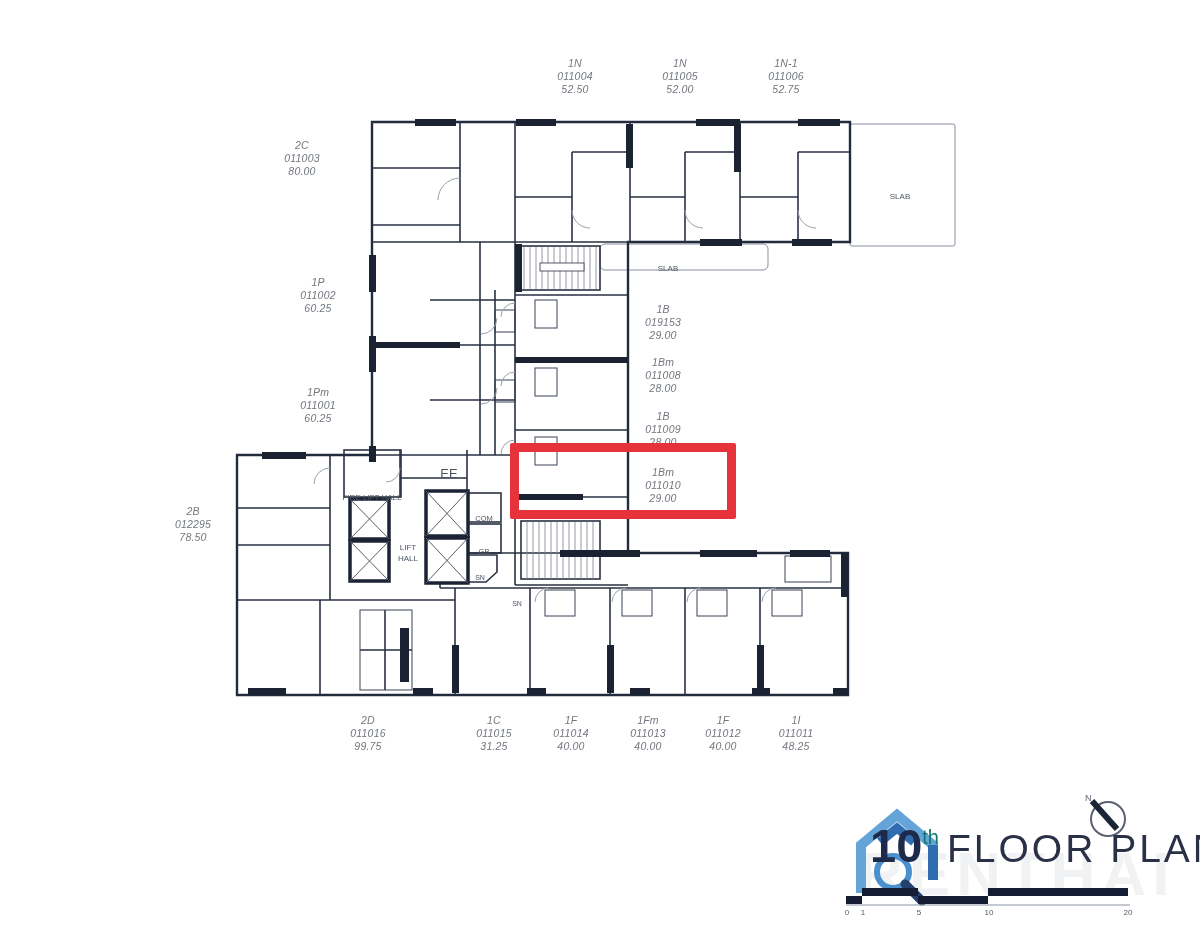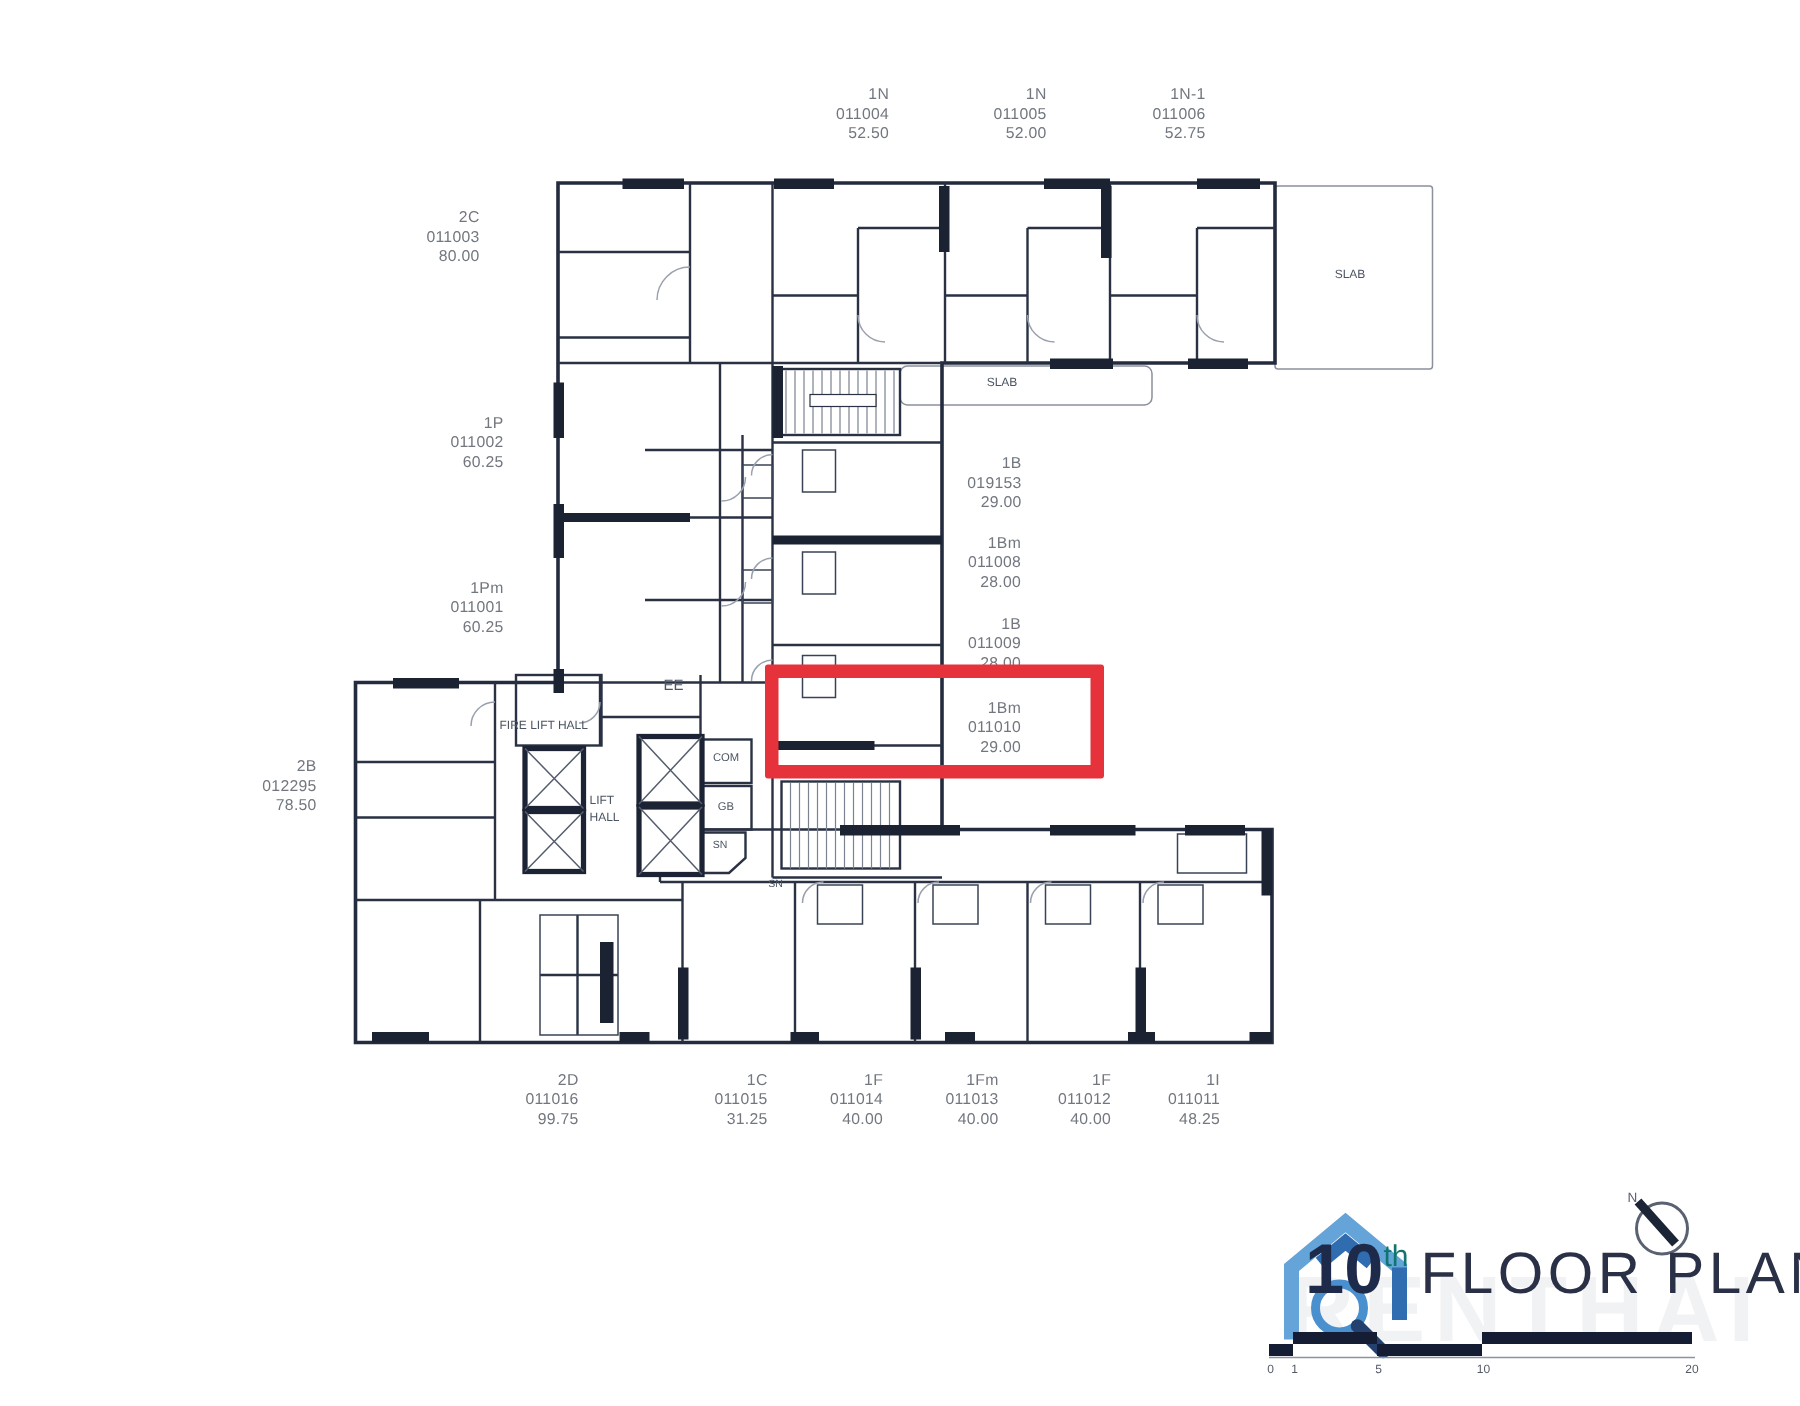--- a/index.html
+++ b/index.html
@@ -1,21 +1,21 @@
 <!DOCTYPE html>
 <html><head>
 <meta charset="utf-8">
 <style>
   html,body{margin:0;padding:0;background:#fff;}
   #stage{position:relative;width:1200px;height:937px;background:#ffffff;overflow:hidden;
          font-family:"Liberation Sans",sans-serif;}
   #plan-svg{position:absolute;left:0;top:0;}
-  .ulabel{position:absolute;transform:translateX(-50%);text-align:right;
-          font-size:10.5px;line-height:13px;color:#72777f;letter-spacing:.2px;white-space:nowrap;}
-  .slabel{position:absolute;transform:translateX(-50%);color:#4c5563;}
+  .ulabel{position:absolute;transform:translateX(-50%);text-align:center;
+          font-size:10.5px;line-height:13px;color:#72777f;letter-spacing:.2px;white-space:nowrap;font-style:italic;}
+  .slabel{position:absolute;transform:translateX(-50%);text-align:center;color:#4c5563;margin-top:14px;}
   .highlight-box{position:absolute;left:510px;top:443px;width:226px;height:76px;
           border:9px solid #e5323b;border-radius:2px;box-sizing:border-box;z-index:5;}
   .footer{position:absolute;left:840px;top:790px;width:330px;height:135px;}
   .wm{position:absolute;left:18px;top:48px;font-size:62px;font-weight:bold;
       color:rgba(60,70,95,0.07);letter-spacing:6px;z-index:1;white-space:nowrap;}
   .floor-title{position:absolute;left:30px;top:28px;z-index:2;color:#232c49;white-space:nowrap;}
   .floor-title .num{font-size:47px;font-weight:600;color:#1e2a4a;}
   .floor-title .ord{font-size:20px;color:#0f766e;vertical-align:18px;}
   .floor-title .txt{font-size:39px;letter-spacing:3px;color:#2a3147;margin-left:8px;}
   .north-n{position:absolute;left:245px;top:3px;font-size:9px;color:#5a6170;z-index:2;}
@@ -228,21 +228,21 @@
     </div>
   <div class="ulabel" style="left:796px;top:714px">
       <div>1I</div>
       <div>011011</div>
       <div>48.25</div>
     </div>
 
   <div class="slabel" style="left:900px;top:178px;font-size:8px">SLAB</div>
   <div class="slabel" style="left:668px;top:250px;font-size:8px">SLAB</div>
   <div class="slabel" style="left:372px;top:479px;font-size:8px;width:78px;line-height:10px">FIRE LIFT HALL</div>
-  <div class="slabel" style="left:449px;top:452px;font-size:10px">EE</div>
+  <div class="slabel" style="left:449px;top:452px;font-size:13px">EE</div>
   <div class="slabel" style="left:408px;top:528px;font-size:8px;width:30px;line-height:11px">LIFT HALL</div>
   <div class="slabel" style="left:484px;top:500px;font-size:7.5px">COM</div>
   <div class="slabel" style="left:484px;top:533px;font-size:7.5px">GB</div>
   <div class="slabel" style="left:480px;top:560px;font-size:7px">SN</div>
   <div class="slabel" style="left:517px;top:586px;font-size:7px">SN</div>
 
   <div class="highlight-box"></div>
 
   <div class="footer">
     <div class="wm">RENTHAI</div>

